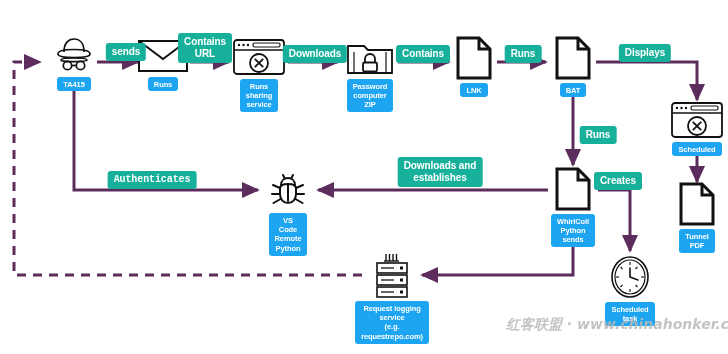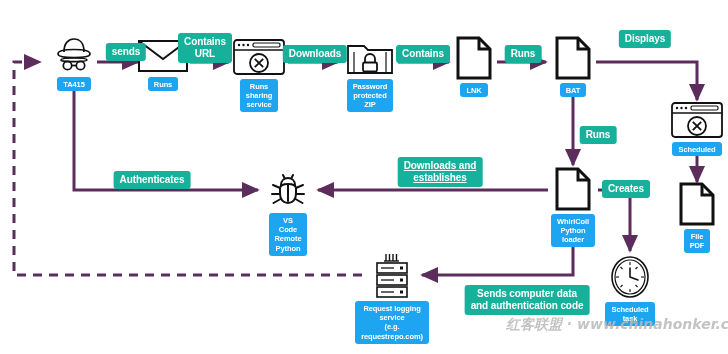--- a/index.html
+++ b/index.html
@@ -148,21 +148,21 @@
   <div class="node" style="left:370px; top:38px;">
     <span class="node-icon">
       <svg width="50" height="38" viewBox="0 0 50 38">
         <path d="M3,8 L3,35 L47,35 L47,12 L23,12 L19,8 Z" fill="#fff" stroke="#111" stroke-width="1.8"></path>
         <path d="M9,14 L9,35 M41,14 L41,35" stroke="#111" stroke-width="1.2"></path>
         <path d="M20,25 L20,21 a5,5 0 0 1 10,0 L30,25" fill="none" stroke="#111" stroke-width="1.8"></path>
         <rect x="18" y="24.5" width="14" height="9" rx="1.5" fill="#fff" stroke="#111" stroke-width="1.8"></rect>
       </svg>
     </span>
     <span class="node-label">Password
-protected ZIP</span>
+computer ZIP</span>
   </div>
 
   <div class="node" style="left:474px; top:36px;">
     <span class="node-icon">
       <svg width="38" height="44" viewBox="0 0 38 44">
         <path d="M3,2 L24,2 L35,13 L35,42 L3,42 Z" fill="#fff" stroke="#111" stroke-width="3"></path>
         <path d="M24,2 L24,13 L35,13" fill="none" stroke="#111" stroke-width="3"></path>
       </svg>
     </span>
     <span class="node-label">LNK</span>
@@ -194,32 +194,32 @@
     <span class="node-label">Scheduled</span>
   </div>
 
   <div class="node" style="left:697px; top:182px;">
     <span class="node-icon">
       <svg width="38" height="44" viewBox="0 0 38 44">
         <path d="M3,2 L24,2 L35,13 L35,42 L3,42 Z" fill="#fff" stroke="#111" stroke-width="3"></path>
         <path d="M24,2 L24,13 L35,13" fill="none" stroke="#111" stroke-width="3"></path>
       </svg>
     </span>
-    <span class="node-label">File PDF</span>
+    <span class="node-label">Tunnel PDF</span>
   </div>
 
   <div class="node" style="left:573px; top:167px;">
     <span class="node-icon">
       <svg width="38" height="44" viewBox="0 0 38 44">
         <path d="M3,2 L24,2 L35,13 L35,42 L3,42 Z" fill="#fff" stroke="#111" stroke-width="3"></path>
         <path d="M24,2 L24,13 L35,13" fill="none" stroke="#111" stroke-width="3"></path>
       </svg>
     </span>
     <span class="node-label">WhirlCoil
-Python loader</span>
+Python sends</span>
   </div>
 
   <div class="node" style="left:288px; top:168px;">
     <span class="node-icon">
       <svg width="42" height="42" viewBox="0 0 42 42">
         <g stroke="#111" stroke-width="2" fill="none" stroke-linecap="round">
           <path d="M16,7 L18.5,12 M26,7 L23.5,12"></path>
           <path d="M14,17 C14,12.6 17.1,10 21,10 C24.9,10 28,12.6 28,17 Z" fill="#fff"></path>
           <path d="M13,20.5 C13,17.5 16.5,16 21,16 C25.5,16 29,17.5 29,20.5 L29,26 C29,31.5 25.5,35 21,35 C16.5,35 13,31.5 13,26 Z" fill="#fff"></path>
           <path d="M21,17 L21,33"></path>
@@ -279,24 +279,22 @@
     <span class="node-label">Request logging service
 (e.g. requestrepo.com)</span>
   </div>
 
   <span class="edge-label" style="left:114px; top:43px;margin-left:12px;">sends</span>
   <span class="edge-label" style="left:205px; top:33px;">Contains
 URL</span>
   <span class="edge-label" style="left:315px; top:45px;">Downloads</span>
   <span class="edge-label" style="left:423px; top:45px;">Contains</span>
   <span class="edge-label" style="left:523px; top:45px;">Runs</span>
-  <span class="edge-label" style="left:645px; top:30px;">Displays</span>
+  <span class="edge-label" style="left:645px; top:44px;">Displays</span>
   <span class="edge-label" style="left:598px; top:126px;">Runs</span>
-  <span class="edge-label" style="left:440px; top:157px;text-decoration:underline;">Downloads and
+  <span class="edge-label" style="left:440px; top:157px;">Downloads and
 establishes</span>
-  <span class="edge-label" style="left:618px; top:180px;margin-left:8px;">Creates</span>
-  <span class="edge-label" style="left:527px; top:285px;">Sends computer data
-and authentication code</span>
-  <span class="edge-label" style="left:152px; top:171px;">Authenticates</span>
+  <span class="edge-label" style="left:618px; top:172px;">Creates</span>
+  <span class="edge-label" style="left:152px; top:171px;font-family:Liberation Mono, monospace;">Authenticates</span>
 
   <span class="watermark">红客联盟 · www.chinahonker.com</span>
 
 </div>
 
 </body></html>

